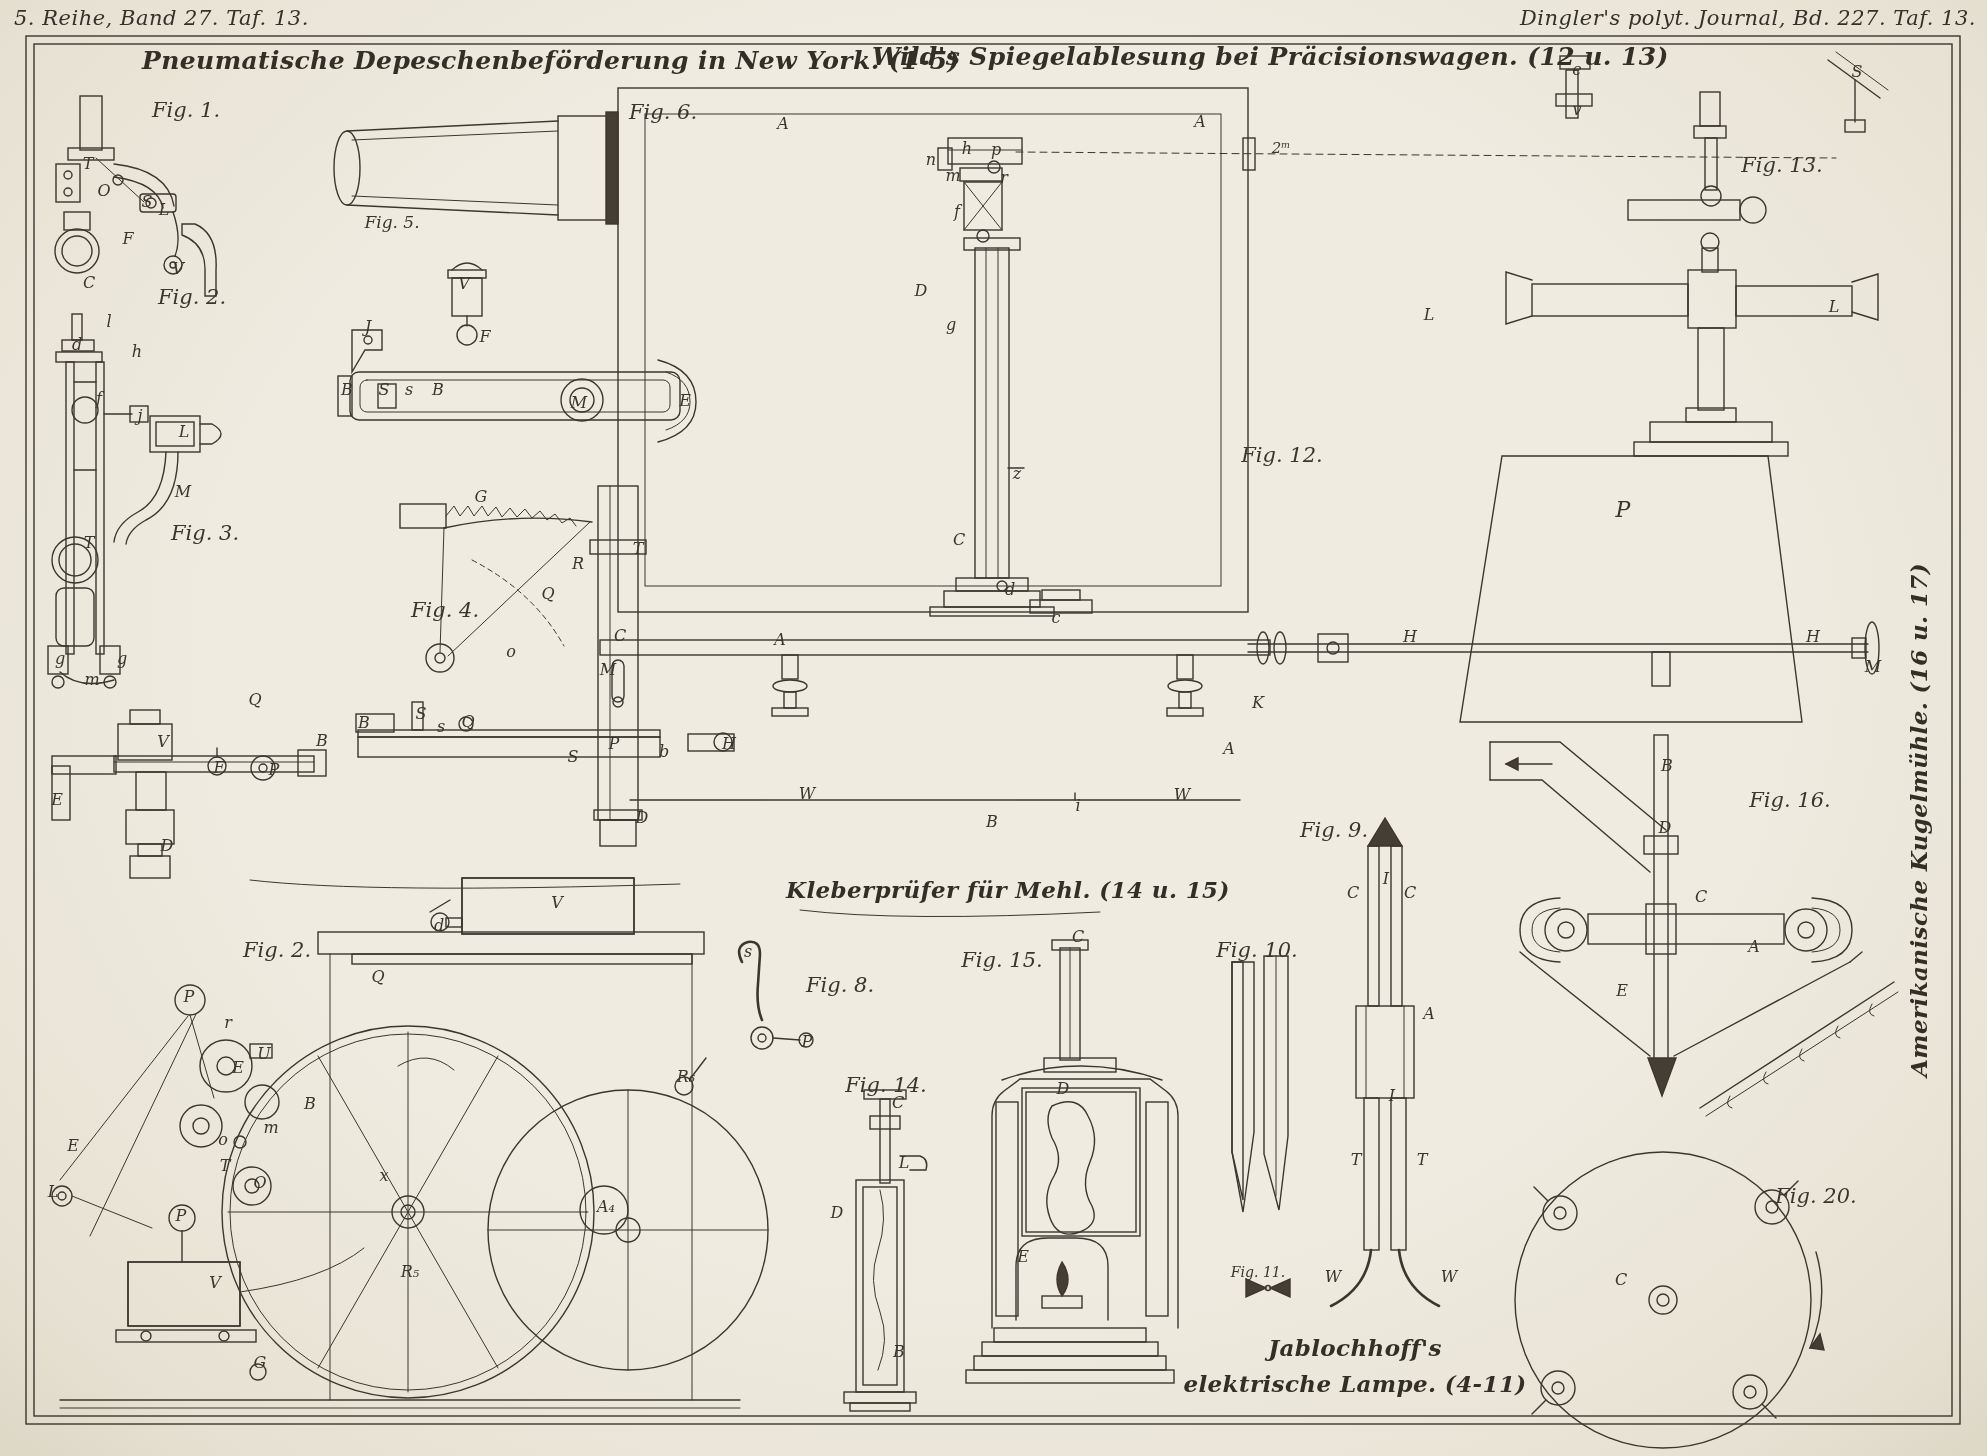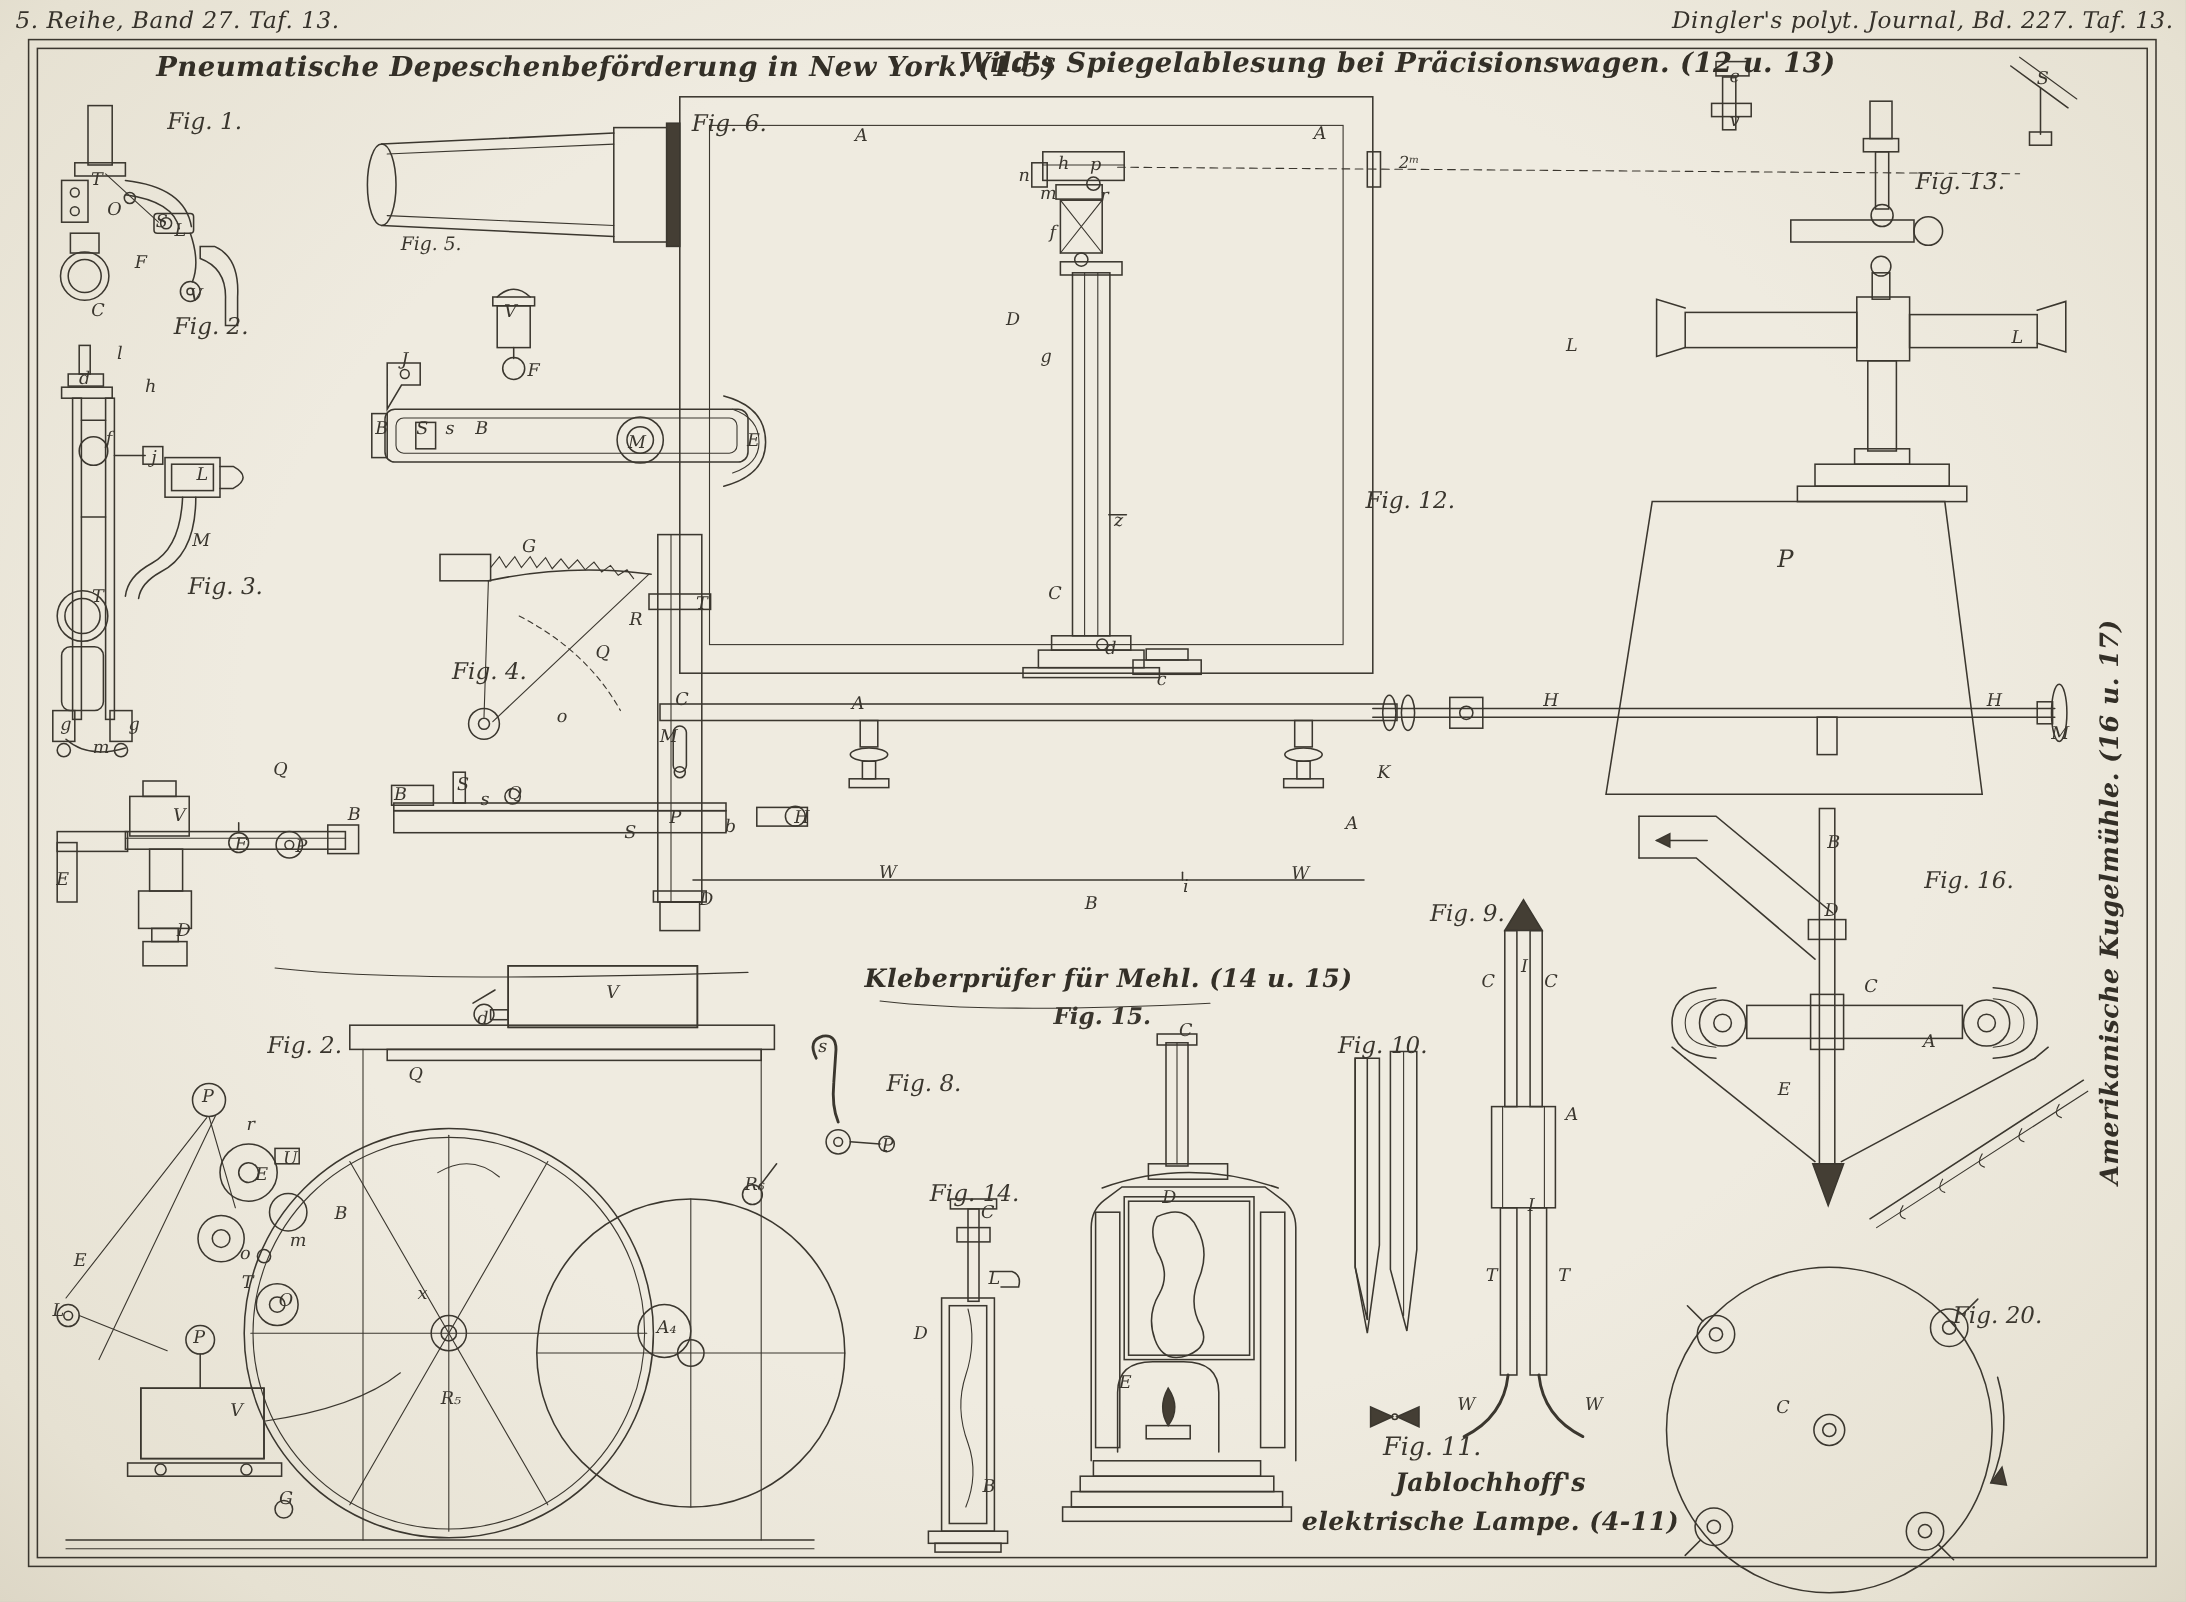--- a/index.html
+++ b/index.html
@@ -450,25 +450,25 @@
       <span class="ann" style="left: 186px; top: 110px; font-size: 21px;">Fig. 1.</span>
       <span class="ann" style="left: 192px; top: 297px; font-size: 21px;">Fig. 2.</span>
       <span class="ann" style="left: 205px; top: 533px; font-size: 21px;">Fig. 3.</span>
       <span class="ann" style="left: 445px; top: 610px; font-size: 21px;">Fig. 4.</span>
       <span class="ann" style="left: 392px; top: 222px; font-size: 17px;">Fig. 5.</span>
       <span class="ann" style="left: 663px; top: 112px; font-size: 21px;">Fig. 6.</span>
       <span class="ann" style="left: 277px; top: 950px; font-size: 21px;">Fig. 2.</span>
       <span class="ann" style="left: 812px; top: 985px; font-size: 21px; margin-left: 28px;">Fig. 8.</span>
       <span class="ann" style="left: 1334px; top: 830px; font-size: 21px;">Fig. 9.</span>
       <span class="ann" style="left: 1257px; top: 950px; font-size: 21px;">Fig. 10.</span>
-      <span class="ann" style="left: 1258px; top: 1316px; font-size: 23px; margin-left: 44px;">Fig. 11.</span>
+      <span class="ann" style="left: 1258px; top: 1272px; font-size: 14px;">Fig. 11.</span>
       <span class="ann" style="left: 1282px; top: 455px; font-size: 21px;">Fig. 12.</span>
       <span class="ann" style="left: 1782px; top: 165px; font-size: 21px;">Fig. 13.</span>
       <span class="ann" style="left: 886px; top: 1085px; font-size: 21px;">Fig. 14.</span>
-      <span class="ann" style="left: 1002px; top: 923px; font-size: 21px; font-weight: bold;">Fig. 15.</span>
+      <span class="ann" style="left: 1002px; top: 960px; font-size: 21px;">Fig. 15.</span>
       <span class="ann" style="left: 1790px; top: 800px; font-size: 21px;">Fig. 16.</span>
       <span class="ann" style="left: 1816px; top: 1196px; font-size: 21px;">Fig. 20.</span>
       <span class="ann" style="left: 88px; top: 163px;">T</span>
       <span class="ann" style="left: 104px; top: 190px;">O</span>
       <span class="ann" style="left: 147px; top: 201px;">S</span>
       <span class="ann" style="left: 164px; top: 209px;">L</span>
       <span class="ann" style="left: 178px; top: 268px;">V</span>
       <span class="ann" style="left: 89px; top: 282px;">C</span>
       <span class="ann" style="left: 128px; top: 238px;">F</span>
       <span class="ann" style="left: 109px; top: 321px;">l</span>

